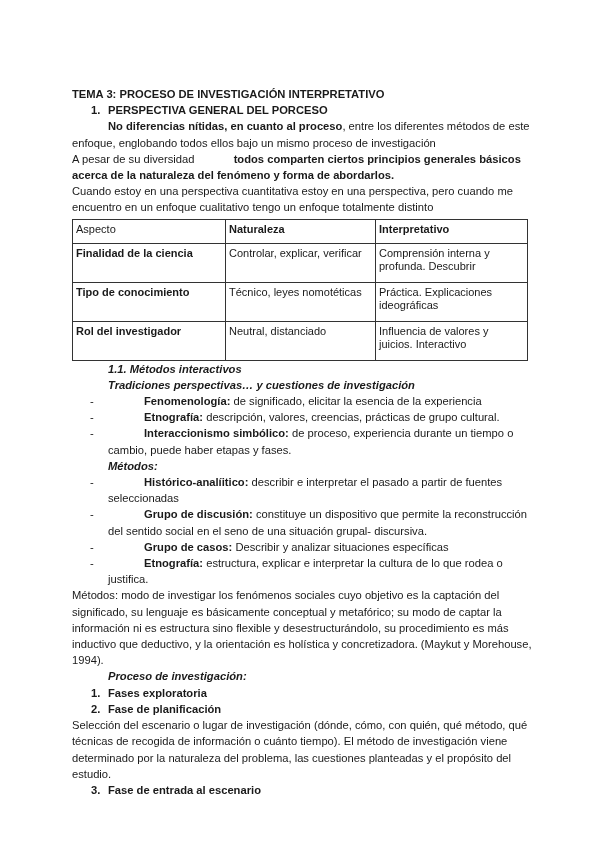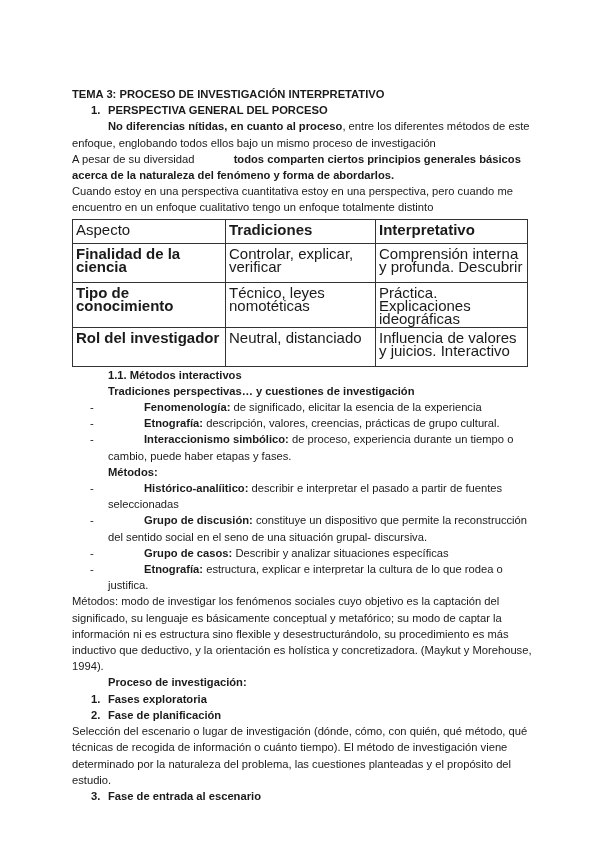--- a/index.html
+++ b/index.html
@@ -18,38 +18,39 @@
     }
     .page {
       position: absolute;
       left: 72px;
       top: 86px;
       width: 460px;
     }
     .line {
       line-height: 16.2px;
       white-space: normal;
+      font-style: italic;
     }
     .b { font-weight: bold; padding-left: 36px; }
     .title { font-weight: bold; line-height: 16.2px; }
     .h1 {
       font-weight: bold;
       line-height: 16.2px;
       padding-left: 19px;
     }
     .h1 .num { display: inline-block; width: 17px; }
     .para { line-height: 16.2px; }
 
     table.cmp {
       border-collapse: collapse;
       width: 455px;
       margin-top: 3px;
       margin-left: 0px;
       table-layout: fixed;
-      font-size: 15px;
+      font-size: 11px;
     }
     table.cmp td {
       border: 1.3px solid #333;
       vertical-align: top;
       padding: 3px 3px 2px 3px;
       line-height: 13px;
     }
     table.cmp col.c1 { width: 153px; }
     table.cmp col.c2 { width: 150px; }
     table.cmp col.c3 { width: 152px; }
@@ -109,21 +110,21 @@
 
   <table class="cmp">
     <colgroup>
         <col class="c1">
         <col class="c2">
         <col class="c3">
       </colgroup>
     <tbody>
         <tr class="hdr">
       <td>Aspecto</td>
-      <td class="b">Tradiciones</td>
+      <td class="b">Naturaleza</td>
       <td class="b">Interpretativo</td>
     </tr>
     <tr class="r2">
       <td class="b">Finalidad de la ciencia</td>
       <td>Controlar, explicar, verificar</td>
       <td>Comprensión interna y profunda. Descubrir</td>
     </tr>
     <tr class="r3">
       <td class="b">Tipo de conocimiento</td>
       <td>Técnico, leyes nomotéticas</td>

